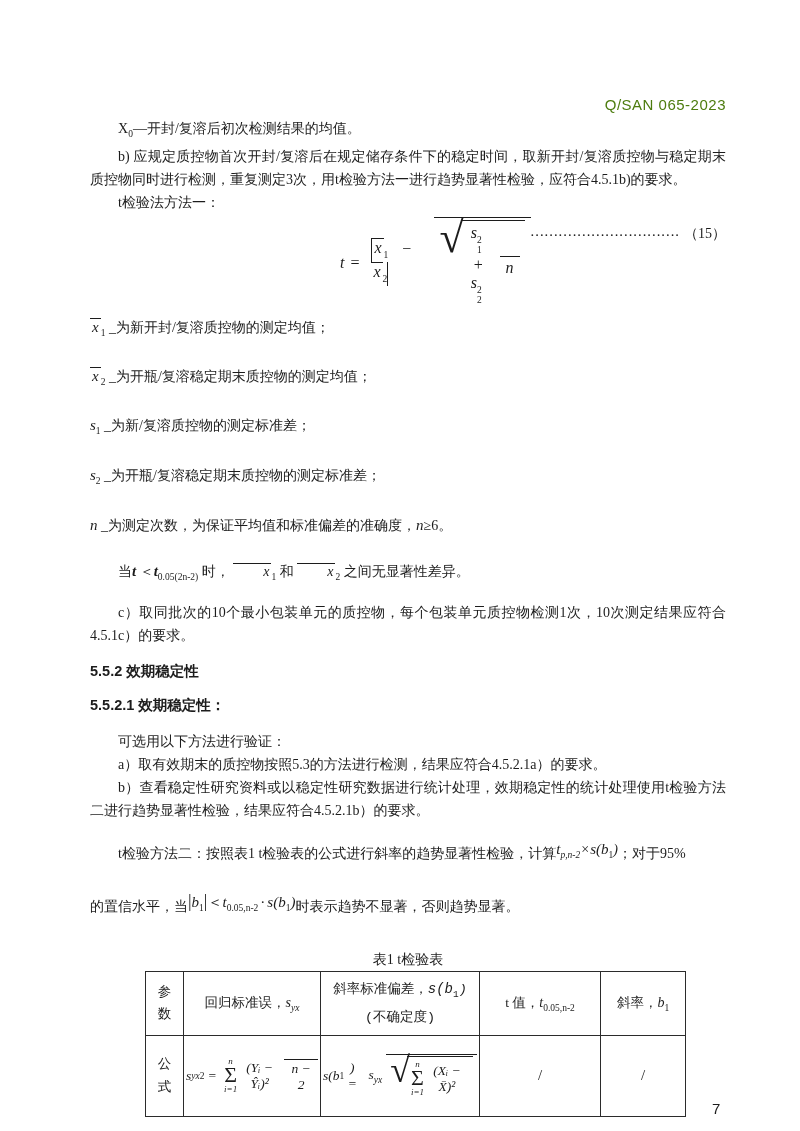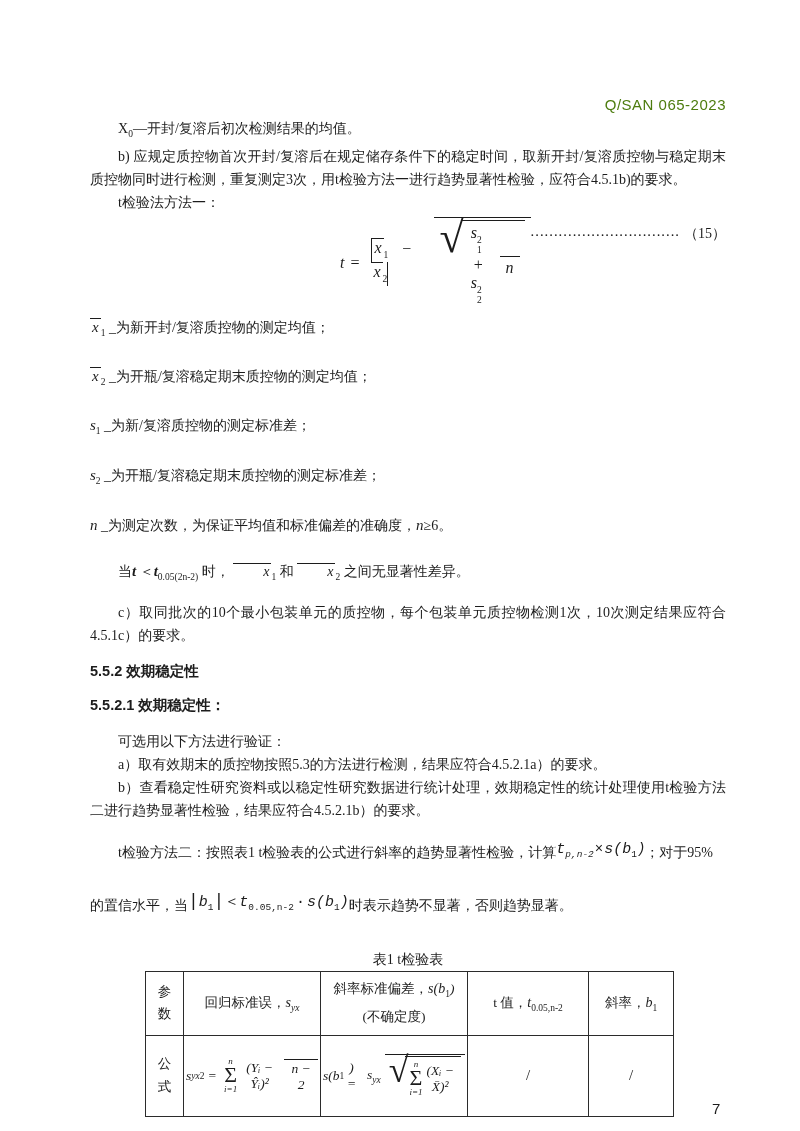--- a/index.html
+++ b/index.html
@@ -38,26 +38,26 @@
   .dots { margin-left:auto; align-self:flex-start; margin-top:12px; letter-spacing:1px; font-weight:bold; font-size:11px; white-space:nowrap; }
   .ftag { align-self:flex-start; margin-top:8px; margin-left:4px; font-size:14px; }
   
   .def { line-height:30px; margin-bottom:14px; font-size:14px; }
   .def .sym { font-size:15px; }
   
   .whent { margin-top:0; line-height:32px; }
   .h1 { font-family:"Liberation Sans","DejaVu Sans",sans-serif; font-weight:700; font-size:14.5px; margin-top:14px; line-height:20px; }
   .m2line { line-height:46px; text-align:justify; }
   .m2line.first { text-indent:2em; }
-  .mraise { vertical-align:4px;font-family:Liberation Mono, monospace; }
+  .mraise { vertical-align:4px; }
   
   .tcap { text-align:center; margin-top:20px; line-height:18px; font-size:14px; }
   table.ttab { border-collapse:collapse; margin:2px 0 0 55px; table-layout:fixed; }
   table.ttab td { border:1.6px solid #2b2b2b; text-align:center; vertical-align:middle; font-size:13.5px; padding:2px; }
-  .c1 { width:38px; } .c2 { width:137px; } .c3 { width:147px; } .c4 { width:121px; } .c5 { width:85px; }
+  .c1 { width:38px; } .c2 { width:137px; } .c3 { width:159px;font-family:Liberation Mono, monospace; } .c4 { width:121px; } .c5 { width:85px; }
   .rowh1 { height:64px; } .rowh2 { height:81px; }
   .vlabel { display:inline-block; width:1.1em; line-height:1.65; word-break:break-all; }
   .sumstk { display:inline-flex; flex-direction:column; align-items:center; line-height:1; vertical-align:middle; }
   .sumstk .lim { font-size:9px; font-style:italic; }
   .sumstk .sg { font-size:22px; line-height:0.85; font-style:normal; }
   .cellf { display:inline-flex; align-items:center; font-size:13.5px; }
   .cellf .frac > .num, .cellf .frac > .den { padding:0 4px; }
   .cellf .frac > .den { border-top:1.1px solid #1c1c1c; padding-top:1px; }
   .numflex { display:inline-flex; align-items:center; gap:2px; }
   .slash { font-size:15px; }

